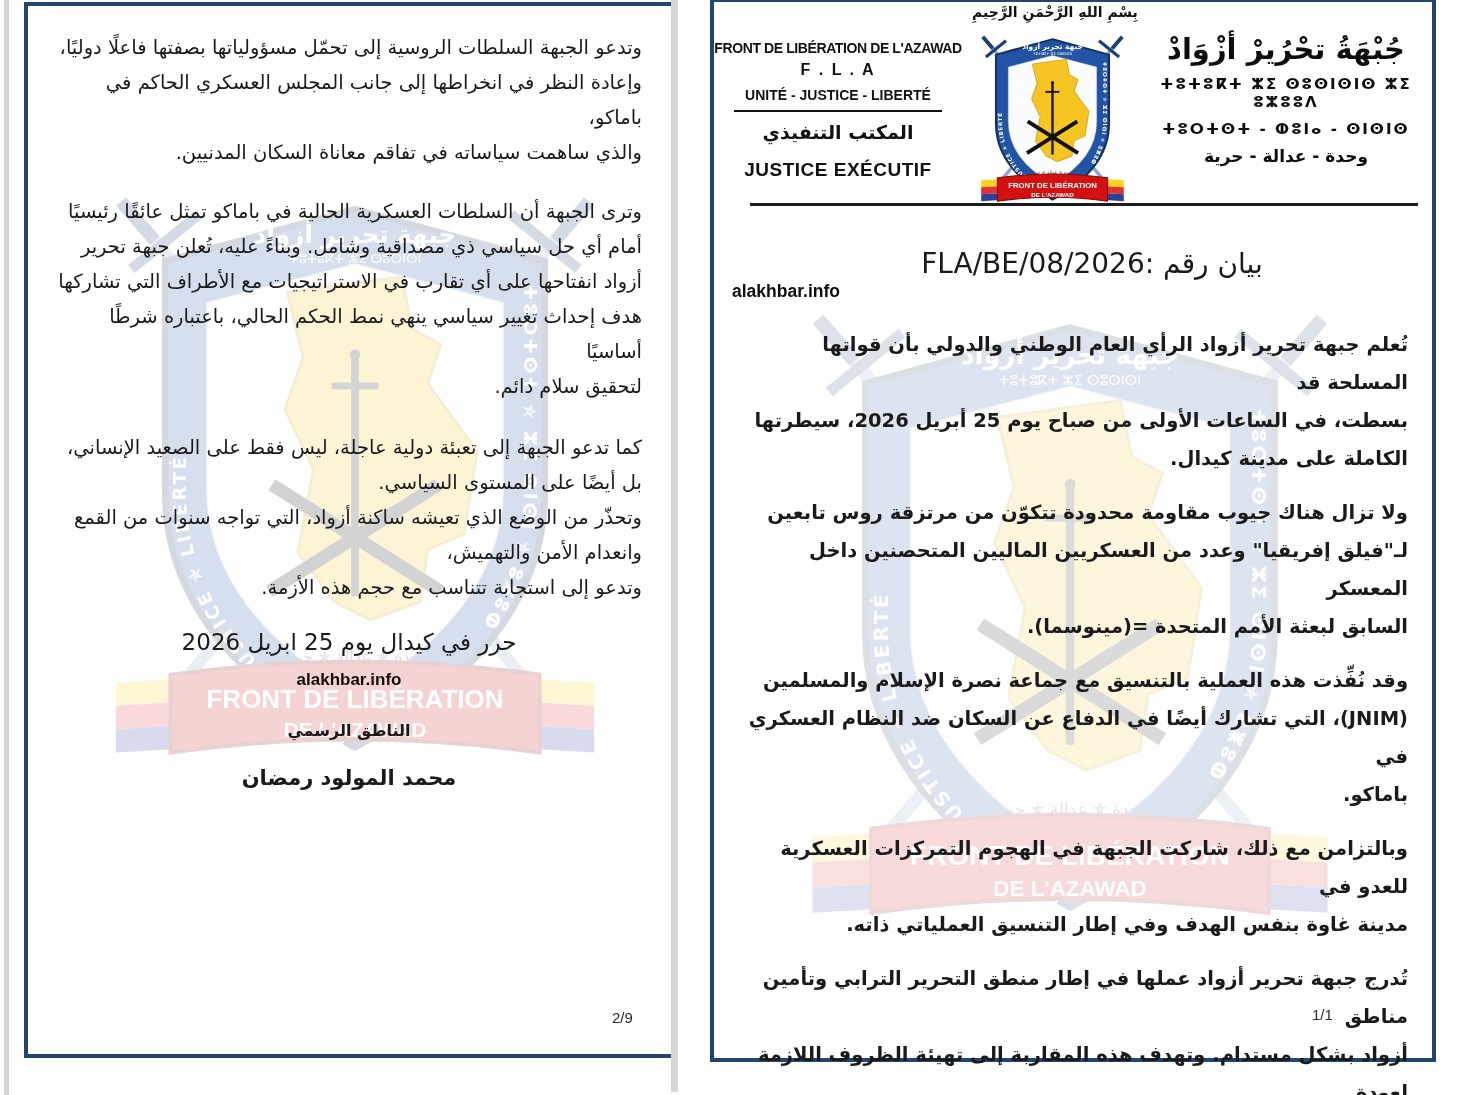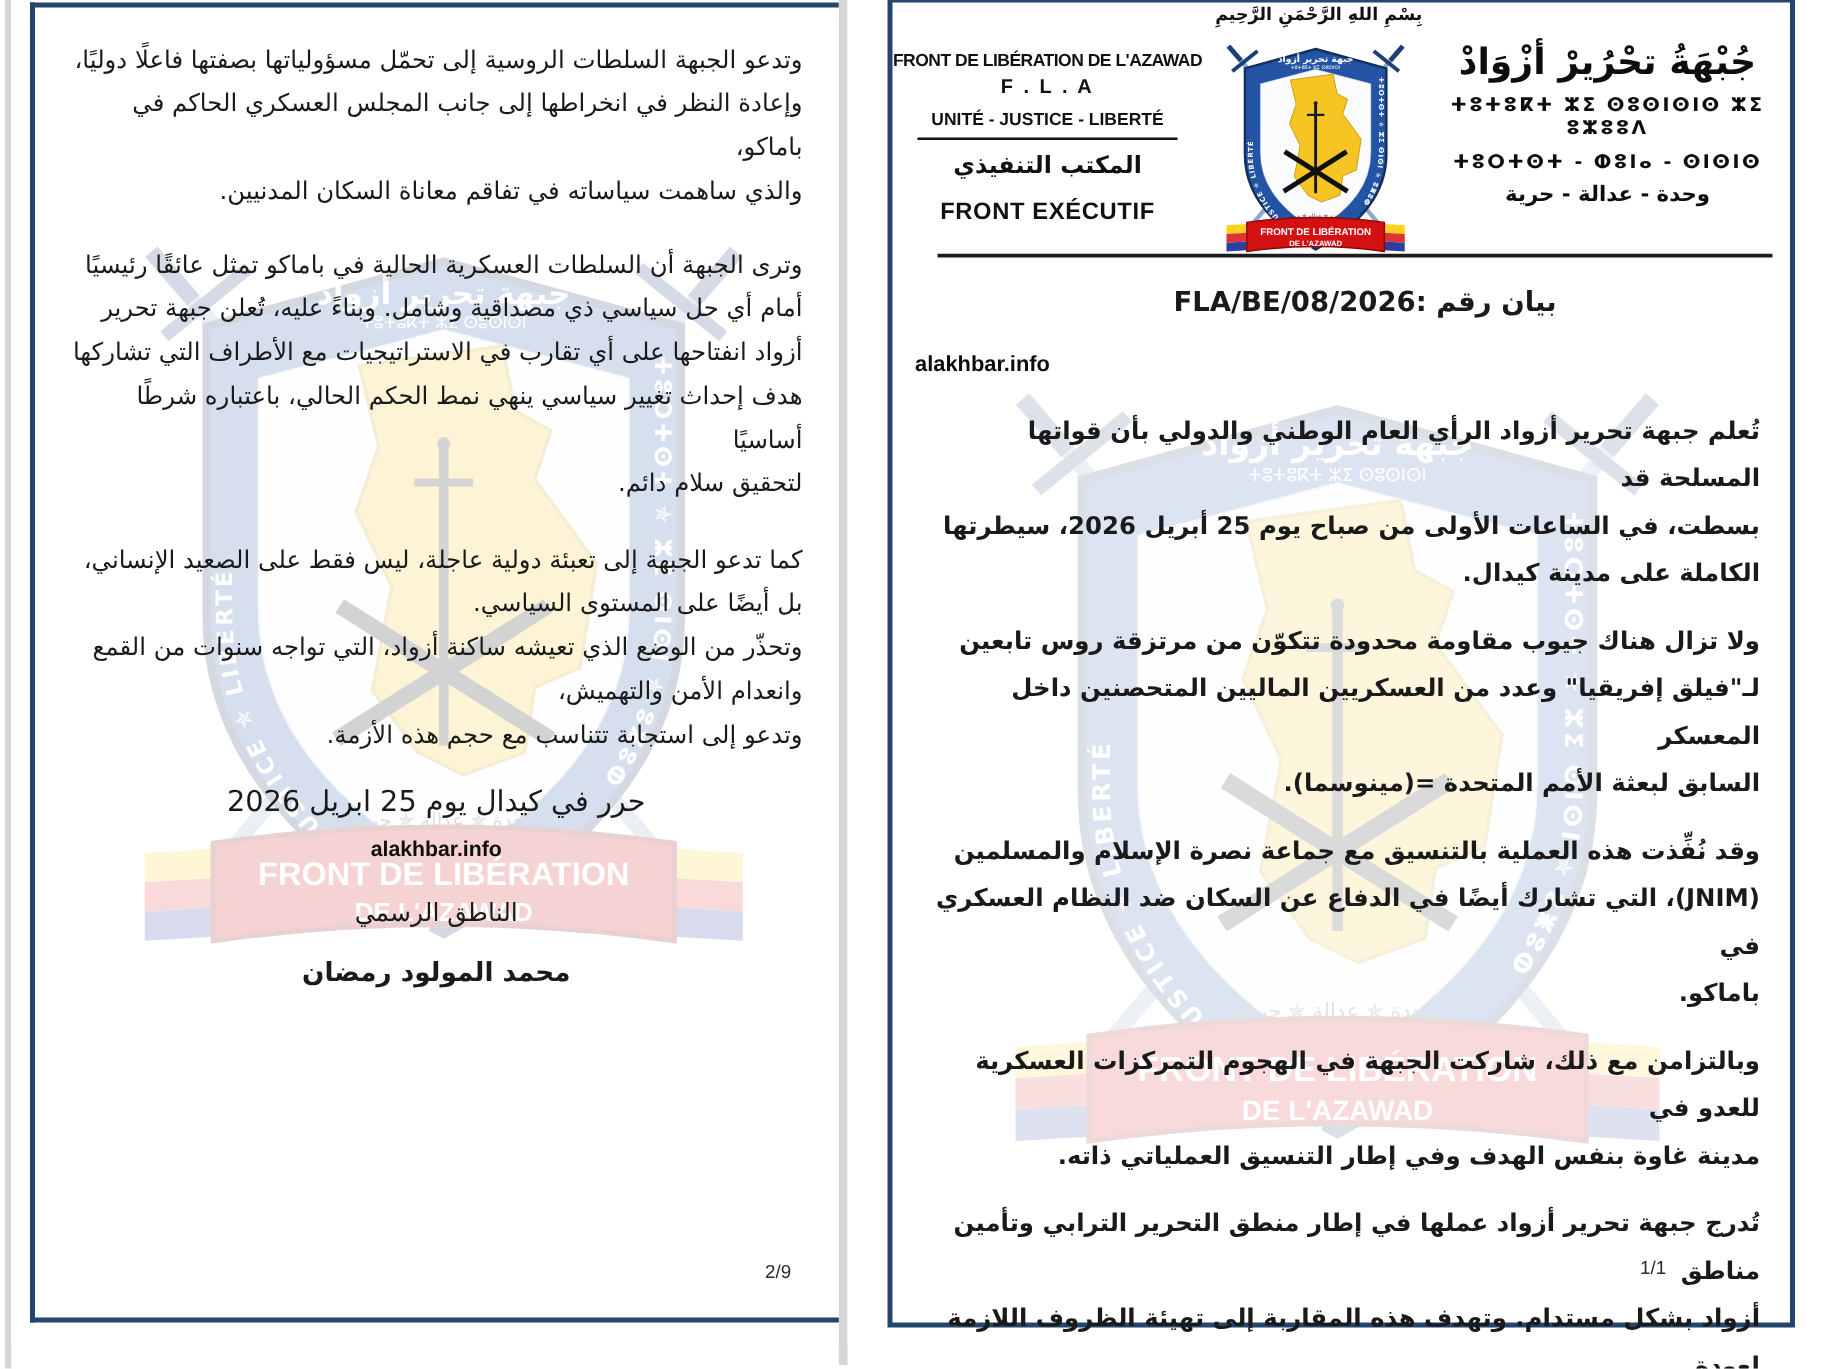--- a/index.html
+++ b/index.html
@@ -13,41 +13,41 @@
   .arabic{font-family:"DejaVu Sans",sans-serif;}
   
   .p2-flow{position:absolute;left:56px;top:30px;width:586px;direction:rtl;text-align:right;
            font-size:19.5px;line-height:35px;font-weight:500;}
   .p2-flow p{margin:0;white-space:pre-line;}
   .p2-flow .para2{margin-top:24px;}
   .p2-flow .para3{margin-top:26px;}
   .center-line{text-align:center;white-space:pre-line;}
   .dateline{margin-top:20px;font-size:23px;}
   .wm-center{margin-top:2px;font-family:"Liberation Sans",sans-serif;font-weight:bold;font-size:17px;color:#0d0d0d;direction:ltr;}
-  .spokes-title{margin-top:16px;font-weight:normal;font-size:20px;}
+  .spokes-title{margin-top:16px;font-weight:bold;font-size:16px;}
   .spokes-name{margin-top:13px;font-weight:bold;font-size:21px;}
   .pagenum{position:absolute;font-size:15px;color:#2b2b2b;font-family:"Liberation Sans",sans-serif;}
   
   .hdr-left{position:absolute;left:712px;top:40px;width:252px;text-align:center;color:#111;}
   .hdr-left .l1{font-size:14px;font-weight:bold;letter-spacing:-0.4px;}
   .hdr-left .l2{font-size:16px;font-weight:bold;margin-top:5px;letter-spacing:2px;}
   .hdr-left .l3{font-size:14px;font-weight:bold;margin-top:8px;}
   .hdr-left .uline{height:2px;background:#111;width:208px;margin:7px auto 0;}
   .hdr-left .l4{font-size:19px;font-weight:bold;margin-top:9px;}
   .hdr-left .l5{font-size:19px;font-weight:bold;margin-top:16px;letter-spacing:0.5px;}
   .bismillah{position:absolute;left:935px;top:4px;width:240px;text-align:center;font-size:14px;
              font-weight:bold;color:#101010;}
   .crest-use{position:absolute;left:975px;top:26px;}
   .hdr-right{position:absolute;left:1140px;top:32px;width:292px;text-align:center;color:#0d0d0d;}
   .hdr-right .ar-big{font-size:29px;font-weight:bold;line-height:34px;}
   .hdr-right .tif{font-size:15px;font-weight:bold;margin-top:9px;letter-spacing:2px;font-family:"DejaVu Sans",sans-serif;}
   .hdr-right .motto-ar{font-size:17px;font-weight:bold;margin-top:8px;}
   .hdr-rule{position:absolute;left:750px;top:203px;width:668px;height:3px;background:#1c1c1c;}
-  .stmt-title{position:absolute;left:752px;top:230px;width:680px;text-align:center;
-              font-size:22px;font-weight:bold;direction:rtl;}
+  .stmt-title{position:absolute;left:752px;top:247px;width:680px;text-align:center;
+              font-size:28px;font-weight:normal;direction:rtl;}
   .wm-top{position:absolute;left:732px;top:281px;font-weight:bold;font-size:17.5px;color:#0d0d0d;}
   .p1-flow{position:absolute;left:748px;top:326px;width:660px;direction:rtl;text-align:right;
            font-size:19.5px;line-height:38px;font-weight:700;}
   .p1-flow p{margin:0 0 16px 0;white-space:pre-line;}
   .p1-flow p.last{margin-top:16px;}
 </style>
 </head>
 <body>
 
 <svg width="0" height="0" style="position:absolute" aria-hidden="true">
@@ -136,21 +136,21 @@
     <use href="#crest"></use>
   </svg>
   <div class="page-border" style="left:710px;top:-2px;width:726px;height:1064px;"></div>
 
   <div class="hdr-left">
     <div class="l1">FRONT DE LIBÉRATION DE L'AZAWAD</div>
     <div class="l2">F . L . A</div>
     <div class="l3">UNITÉ - JUSTICE - LIBERTÉ</div>
     <div class="uline"></div>
     <div class="l4 arabic">المكتب التنفيذي</div>
-    <div class="l5">FRONT EXÉCUTIF</div>
+    <div class="l5">JUSTICE EXÉCUTIF</div>
   </div>
 
   <div class="bismillah arabic">بِسْمِ اللهِ الرَّحْمَنِ الرَّحِيمِ</div>
   <svg class="crest-use" width="155" height="186" viewBox="0 0 400 480">
     <use href="#crest"></use>
   </svg>
 
   <div class="hdr-right">
     <div class="ar-big arabic">جُبْهَةُ تحْرُيرْ أزْوَادْ</div>
     <div class="tif">ⵜⵓⵜⵓⴽⵜ ⵣⵉ ⵙⵓⵙⵏⵙⵏⵙ ⵣⵉ ⵓⵣⵓⵓⴷ</div>

